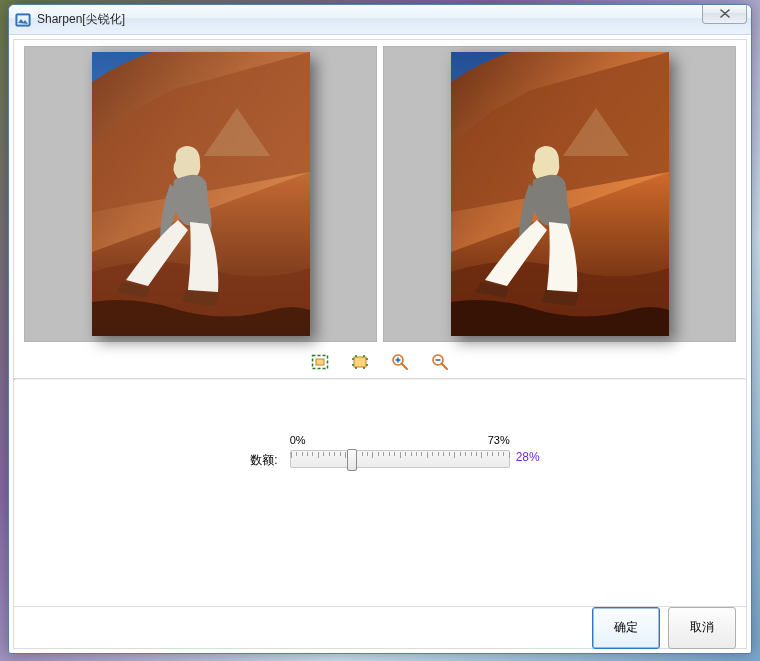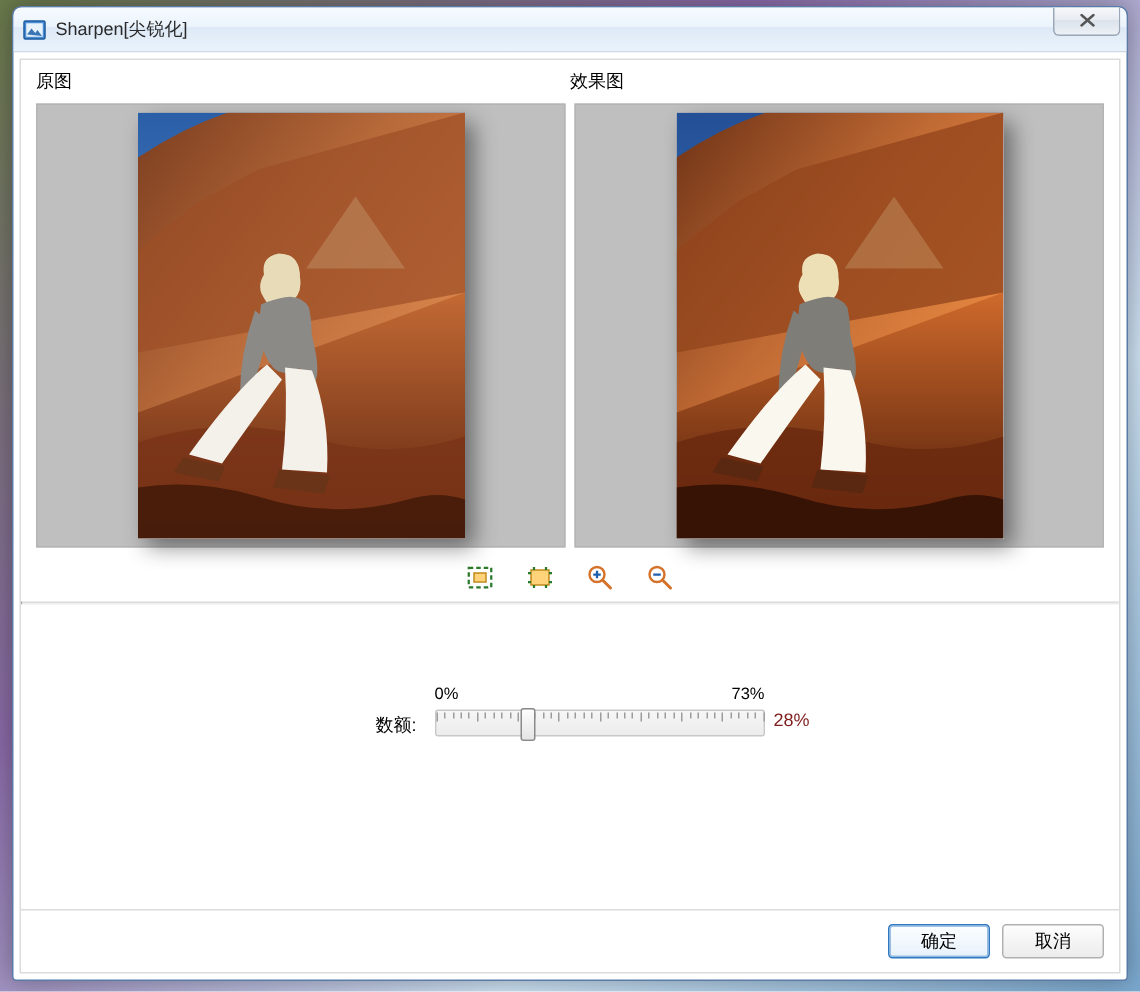--- a/index.html
+++ b/index.html
@@ -99,29 +99,29 @@
   }
   .slider-ticks { position: absolute; left: 0; right: 0; top: 1px; height: 5px; pointer-events: none; }
   .tick { position: absolute; top: 0; width: 1px; height: 5px; background: #9c9c9c; }
   .slider-thumb {
     position: absolute; top: -2px;
     width: 10px; height: 22px;
     background: linear-gradient(to bottom, #fdfdfd, #e5e5e5);
     border: 1px solid #8a8a8a; border-radius: 2px;
     transform: translateX(-50%);
   }
-  .slider-value { position: absolute; left: 226px; top: 16px; font-size: 12px; color: #7f1d1d; }
+  .slider-value { position: absolute; left: 226px; top: 16px; font-size: 12px; color: #6d28d9; }
   .button-bar {
     height: 42px; flex: 0 0 42px;
     border-top: 1px solid #dcdcdc;
     display: flex; align-items: center; justify-content: flex-end;
     gap: 8px; padding-right: 10px;
   }
   .dlg-btn {
-    min-width: 68px; height: 23px; padding: 0 14px;
+    min-width: 68px; height: 42px; padding: 0 14px;
     background: linear-gradient(to bottom, #fdfdfd, #ececec);
     border: 1px solid #b0b0b0; border-radius: 3px;
     font-size: 12px; color: #000;
     display: inline-flex; align-items: center; justify-content: center;
     cursor: default;
   }
   .dlg-btn.default {
     border-color: #2e78c2;
     box-shadow: 0 0 0 1px rgba(46,120,194,0.45) inset;
     background: linear-gradient(to bottom, #fbfeff, #e7f1fb);
@@ -146,24 +146,20 @@
         <svg viewBox="0 0 10 9">
           <path d="M1 1 L9 8 M9 1 L1 8" stroke="#555" stroke-width="1.6" stroke-linecap="round"></path>
         </svg>
       </span>
     </div>
   </div>
 
   <div class="client">
 
     <div class="previews">
-      <div class="labels-row">
-        <div class="lbl lbl-orig">原图</div>
-        <div class="lbl">效果图</div>
-      </div>
       <div class="panes-row">
         <div class="preview-pane">
           <div class="photo-wrap">
             <svg viewBox="0 0 218 284" preserveAspectRatio="none">
               <defs>
                 <linearGradient id="sky1" x1="0" y1="0" x2="0" y2="1">
                   <stop offset="0" stop-color="#2a5fa8"></stop>
                     <stop offset="1" stop-color="#6fa2d9"></stop>
                 </linearGradient>
                 <linearGradient id="rock1" x1="0" y1="0" x2="1" y2="1">

